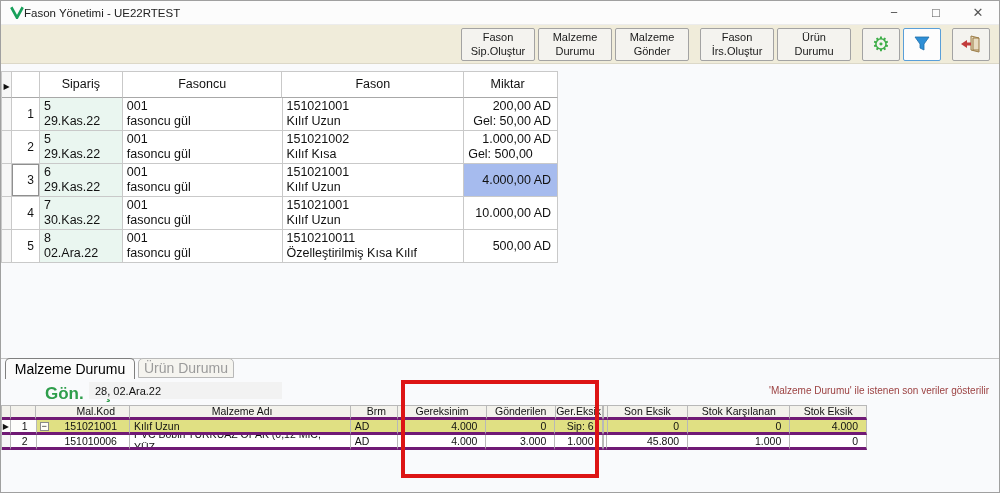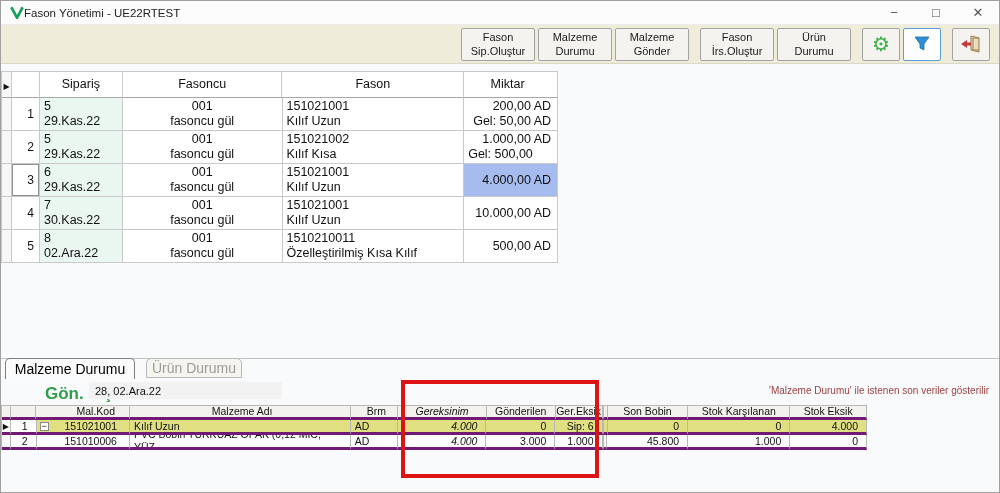--- a/index.html
+++ b/index.html
@@ -37,35 +37,35 @@
             font-size:12.5px; line-height:15px; overflow:hidden; background:#fff; }
   .o-head .o-cell { height:26px; display:flex; align-items:center; justify-content:center;
                     border-bottom:1px solid #a8a8a8; font-size:12.5px; }
   .o-body .o-cell { height:33px; padding:1px 4px; }
   .w-strip { width:10px; padding:0 !important; background:#f7f7f7;
              display:flex; align-items:flex-start; justify-content:center; }
   .ptr { font-size:8px; color:#111; line-height:10px; padding-top:4px; }
   .w-num { width:28px; display:flex; align-items:center; justify-content:flex-end;
            padding-right:5px !important; font-size:12px; }
   .w-sip { width:83px; background:#eaf6f0 !important; }
-  .w-fas { width:160px;text-align:center; }
+  .w-fas { width:160px; }
   .w-stk { width:182px; }
   .w-mik { width:94px; display:flex; flex-direction:column; align-items:flex-end;
            padding-right:6px !important; }
   .w-mik.center { justify-content:center; }
   .focusnum { box-shadow: inset 0 0 0 1px #8f8f8f; }
   .selcell { background:#a6bbee !important; }
 
   
   .tabline { position:absolute; top:357px; left:0; right:0; height:1px; background:#c2c2c2; }
   .tab { position:absolute; top:357px; height:21px; border-radius:5px 5px 0 0;
          display:flex; align-items:center; justify-content:center; font-size:14px; }
   .tab-active { left:4px; width:130px; background:#fbfbfb; border:1px solid #7f7f7f;
                 border-bottom:none; color:#000; z-index:2; }
-  .tab-inactive { left:145px; width:96px; height:20px; background:#f5f4ef;
+  .tab-inactive { left:137px; width:96px; height:20px; background:#f5f4ef;
                   border:1px solid #b8b8b8; color:#9b9b9b; }
   .fis-label { position:absolute; top:383px; left:44px; font-size:17px; color:#2f9e4c;
                font-weight:600; }
   .fis-box { position:absolute; top:381px; left:88px; width:193px; height:17px;
              background:#f2f2f2; display:flex; align-items:center; padding-left:6px;
              font-size:11px; color:#111; }
   .hint { position:absolute; top:384px; right:10px; font-size:10px; color:#9c4242; }
 
   
   .materials { position:absolute; top:404px; left:0; width:866px;
@@ -77,21 +77,21 @@
   .m-head .m-cell { height:14px; background:#f3f2ec; justify-content:center; }
   .yellow .m-cell { background:#e0e083; }
   .yellow .b-num, .yellow .b-strip { background:#fdfdfb; }
   .b-strip { width:9px; padding:0; background:#f7f7f7; justify-content:center; }
   .b-strip .ptr { padding-top:2px; }
   .b-num { width:26px; justify-content:flex-end; padding-right:4px; }
   .b-kod { width:95px; justify-content:flex-end; padding-right:12px; }
   .b-kod.withexp { justify-content:space-between; padding-left:3px; }
   .b-adi { width:225px; padding-left:4px; justify-content:flex-start; }
   .b-brm { width:48px; padding-left:4px; justify-content:flex-start; }
-  .b-ger { width:90px;font-style:italic; } .b-gon { width:70px; } .b-gek { width:48px; }
+  .b-ger { width:90px; } .b-gon { width:70px; } .b-gek { width:48px; }
   .b-spl { width:5px; border-left:1px solid #b8b8b8; }
   .b-sst { width:82px; } .b-skr { width:104px; } .b-sek { width:78px; }
   .num-r { justify-content:flex-end; padding-right:8px; }
   .m-head .b-kod { justify-content:flex-end; padding-right:14px; }
   .exp { width:9px; height:9px; border:1px solid #8a8a8a; background:#fffef6;
          font-size:9px; line-height:7px; text-align:center; display:inline-block;
          flex:0 0 auto; }
 
   
   .annotation { position:absolute; left:400px; top:379px; width:198px; height:98px;
@@ -285,21 +285,21 @@
     <div class="m-row m-head">
       <div class="m-cell b-strip"></div>
       <div class="m-cell b-num"></div>
       <div class="m-cell b-kod">Mal.Kod</div>
       <div class="m-cell b-adi" style="justify-content:center;">Malzeme Adı</div>
       <div class="m-cell b-brm" style="justify-content:center;">Brm</div>
       <div class="m-cell b-ger">Gereksinim</div>
       <div class="m-cell b-gon">Gönderilen</div>
       <div class="m-cell b-gek">Ger.Eksik</div>
       <div class="m-cell b-spl"></div>
-      <div class="m-cell b-sst">Son Bobin</div>
+      <div class="m-cell b-sst">Son Eksik</div>
       <div class="m-cell b-skr">Stok Karşılanan</div>
       <div class="m-cell b-sek">Stok Eksik</div>
     </div>
 
     <div class="m-row yellow">
       <div class="m-cell b-strip">
           <span class="ptr">▶</span>
         </div>
       <div class="m-cell b-num num-r">1</div>
       <div class="m-cell b-kod withexp">

